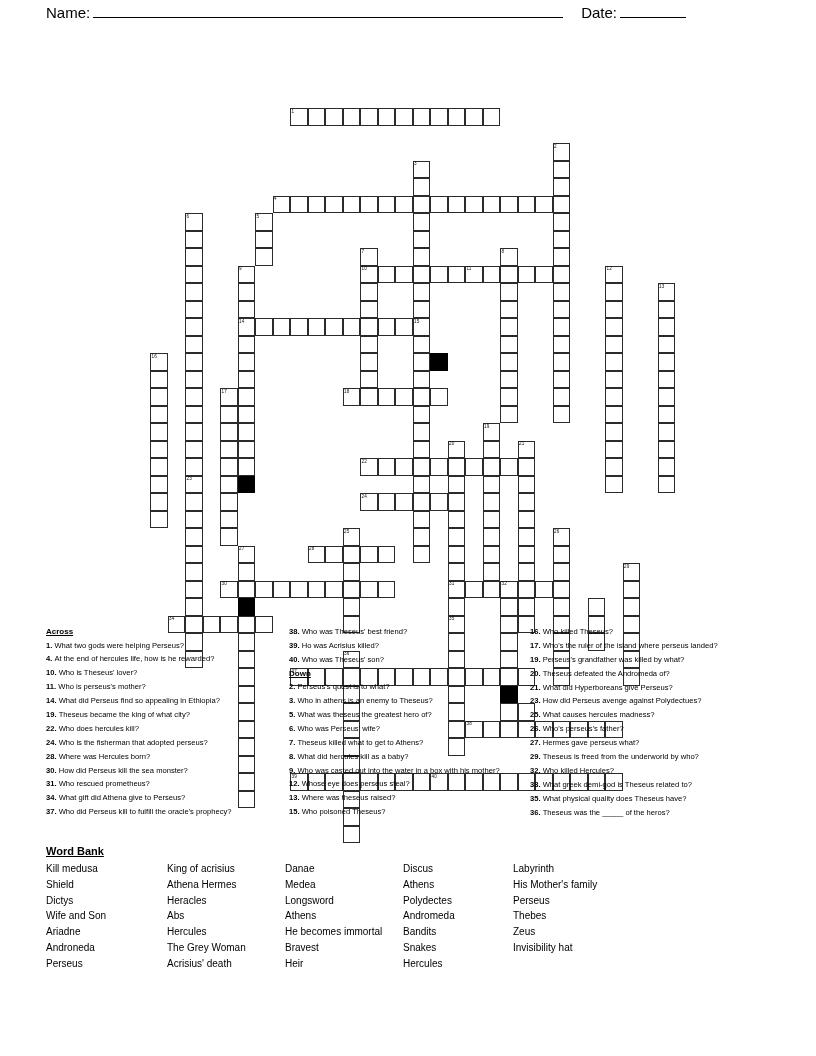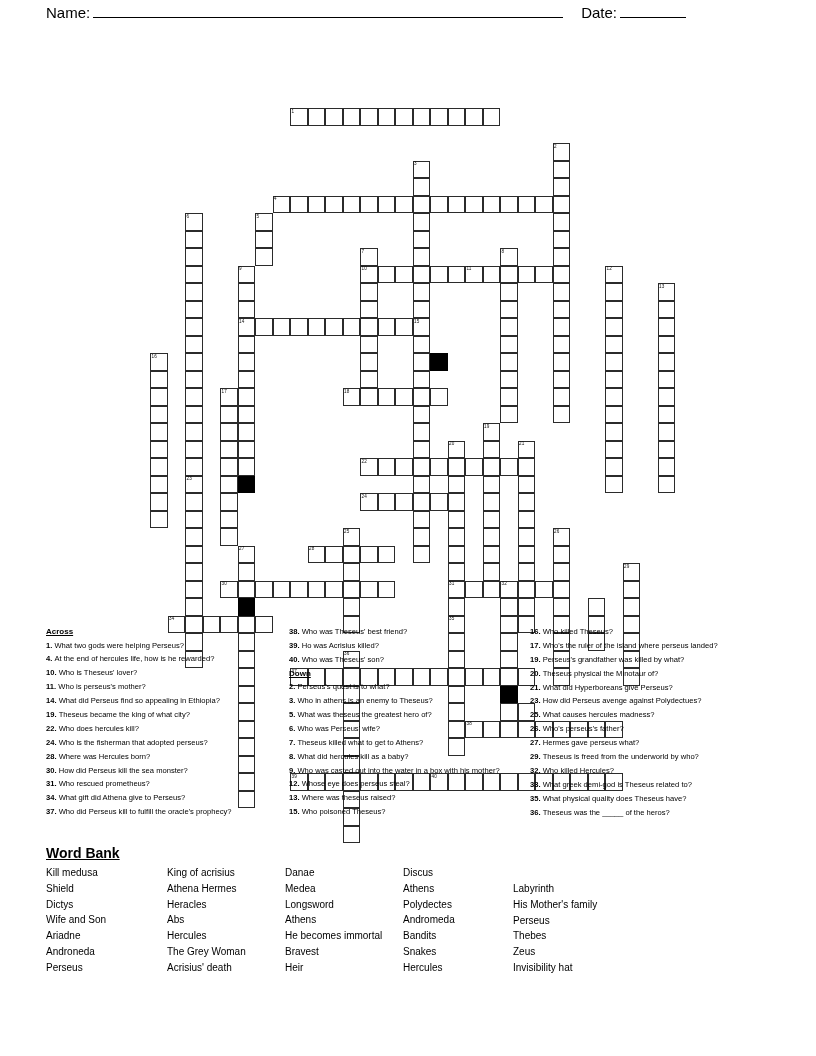--- a/index.html
+++ b/index.html
@@ -128,37 +128,37 @@
   
   .wordbank {
     position: absolute;
     left: 46px;
     top: 845px;
     width: 728px;
   }
   .wb-head {
     font-weight: bold;
     text-decoration: underline;
-    font-size: 14px;
+    font-size: 11px;
     display: block;
     margin-bottom: 4px;
   }
   .wb-cols {
     display: flex;
     width: 728px;
   }
   .wb-col {
     font-size: 10px;
     line-height: 15.8px;
   }
   .wb-col.w0 { width: 121px; }
   .wb-col.w1 { width: 118px; }
   .wb-col.w2 { width: 118px; }
   .wb-col.w3 { width: 110px; }
-  .wb-col.w4 { width: 123px; margin-top: 16px; }
+  .wb-col.w4 { width: 123px; }
   .wb-col.w5 { width: 130px; }
   .wb-item { display: block; white-space: nowrap; }
 </style>
 </head>
 <body>
 
 <div class="page">
 
   <div class="namebar">
     <span class="lbl">Name:</span>
@@ -638,21 +638,21 @@
         <span class="clue"><span class="n">8. </span><span>What did hercules kill as a baby?</span></span>
         <span class="clue"><span class="n">9. </span><span>Who was casted out into the water in a box with his mother?</span></span>
         <span class="clue"><span class="n">12. </span><span>Whose eye does perseus steal?</span></span>
         <span class="clue"><span class="n">13. </span><span>Where was theseus raised?</span></span>
         <span class="clue"><span class="n">15. </span><span>Who poisoned Theseus?</span></span>
       </div>
     <div class="clue-col c3" id="clue-col-3">
         <span class="clue"><span class="n">16. </span><span>Who killed Theseus?</span></span>
         <span class="clue"><span class="n">17. </span><span>Who's the ruler of the island where perseus landed?</span></span>
         <span class="clue"><span class="n">19. </span><span>Perseus's grandfather was killed by what?</span></span>
-        <span class="clue"><span class="n">20. </span><span>Theseus physical the Minotaur of?</span></span>
+        <span class="clue"><span class="n">20. </span><span>Theseus defeated the Andromeda of?</span></span>
         <span class="clue"><span class="n">21. </span><span>What did Hyperboreans give Perseus?</span></span>
         <span class="clue"><span class="n">23. </span><span>How did Perseus avenge against Polydectues?</span></span>
         <span class="clue"><span class="n">25. </span><span>What causes hercules madness?</span></span>
         <span class="clue"><span class="n">26. </span><span>Who's perseus's father?</span></span>
         <span class="clue"><span class="n">27. </span><span>Hermes gave perseus what?</span></span>
         <span class="clue"><span class="n">29. </span><span>Theseus is freed from the underworld by who?</span></span>
         <span class="clue"><span class="n">32. </span><span>Who killed Hercules?</span></span>
         <span class="clue"><span class="n">33. </span><span>What greek demi-god is Theseus related to?</span></span>
         <span class="clue"><span class="n">35. </span><span>What physical quality does Theseus have?</span></span>
         <span class="clue"><span class="n">36. </span><span>Theseus was the _____ of the heros?</span></span>

